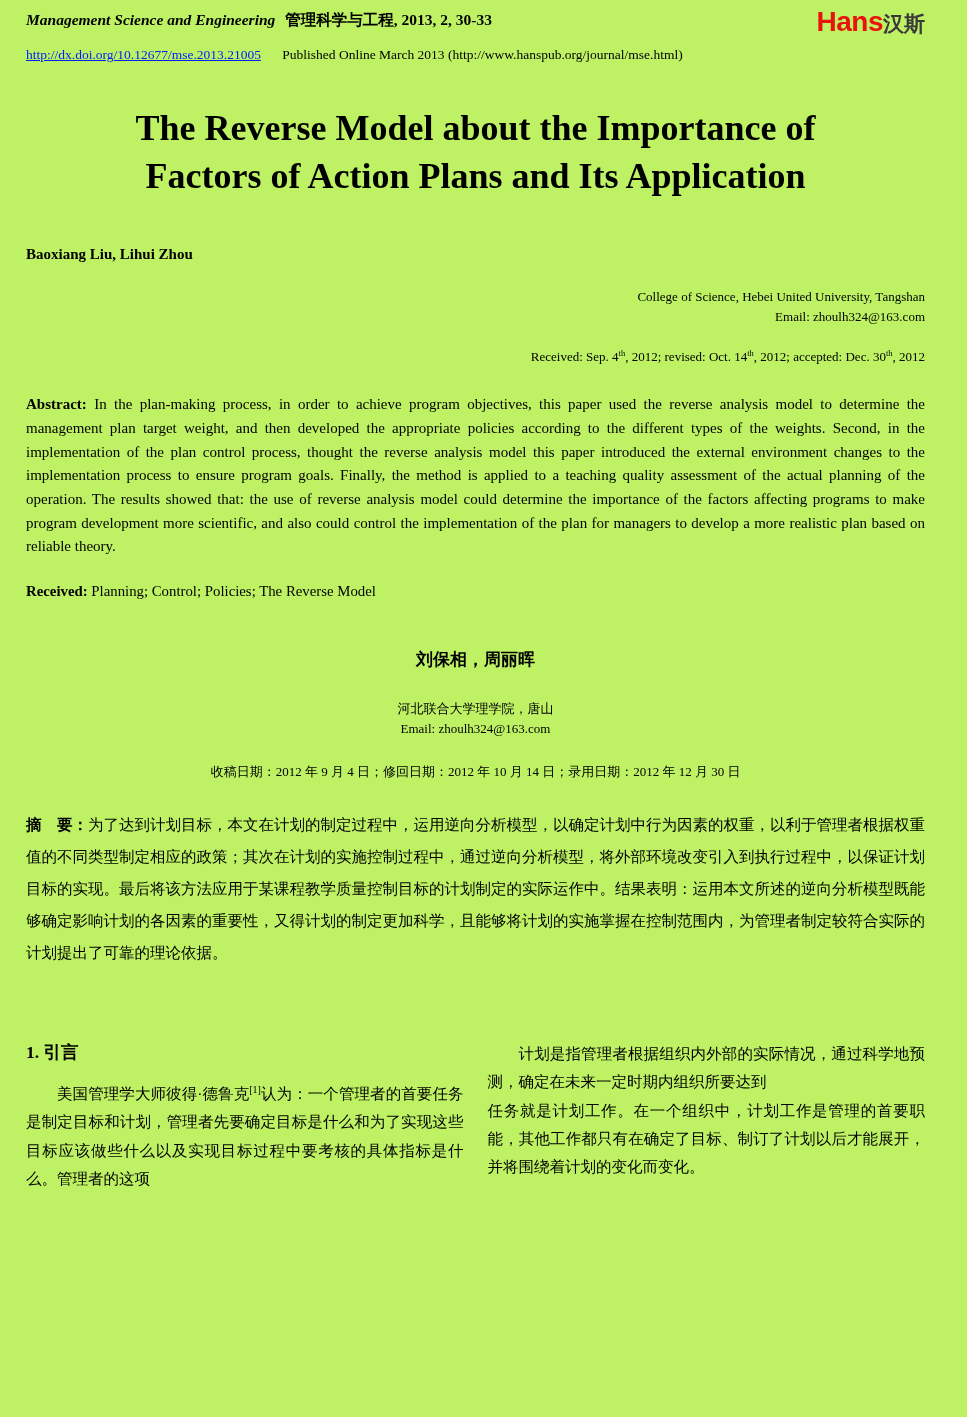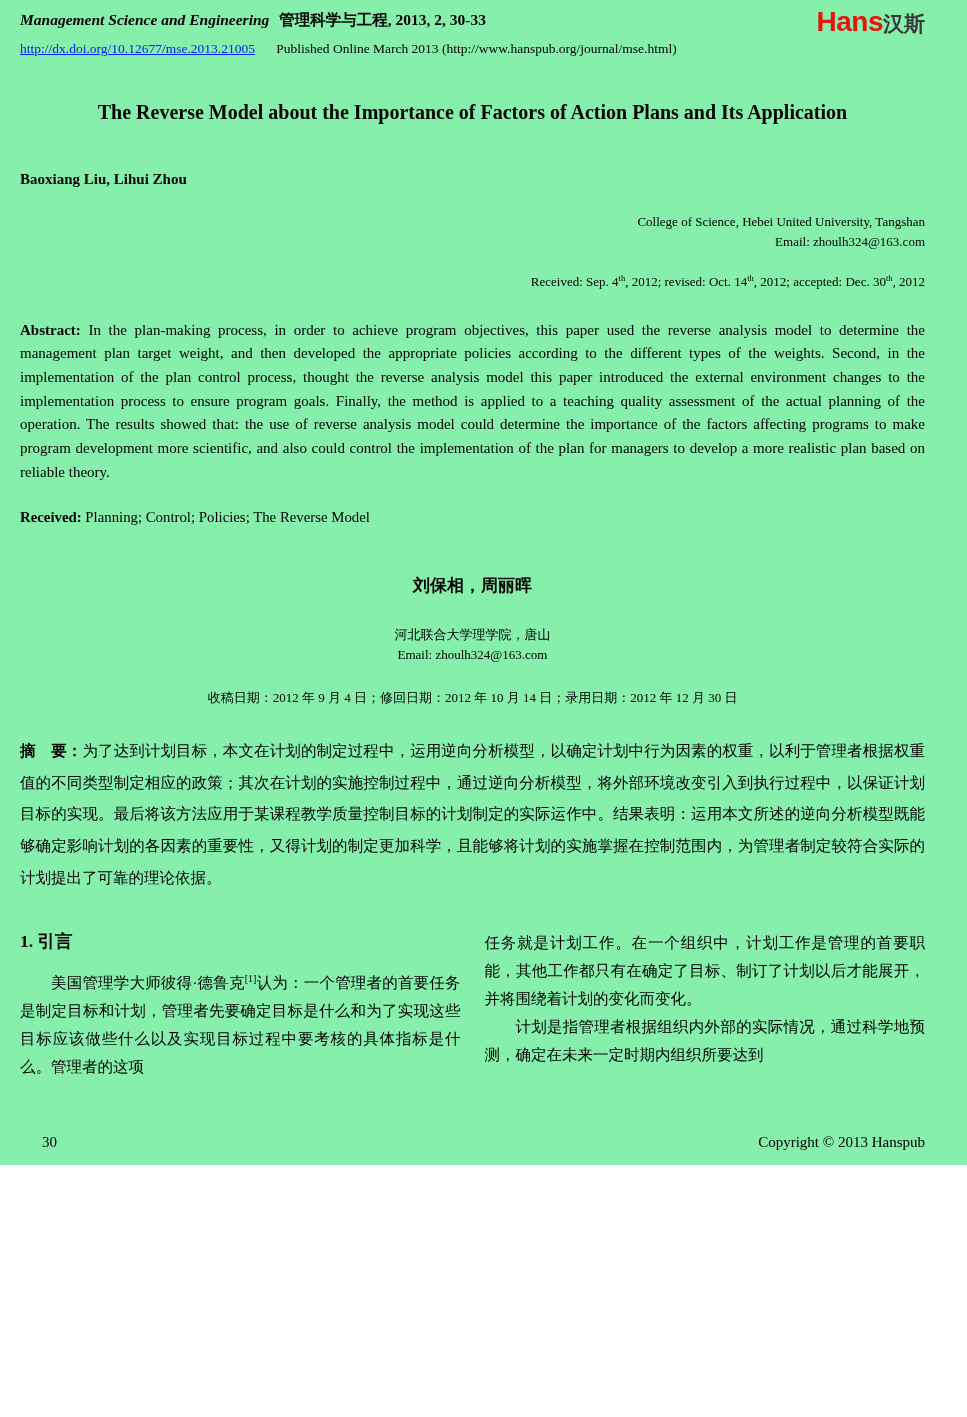--- a/index.html
+++ b/index.html
@@ -1,73 +1,73 @@
 <!DOCTYPE html>
 <html style="--link-blue: #0023f5; --hans-red: #e8130c; --hanzi-dark: #3a3a3a;"><head>
 <meta charset="utf-8">
 <style>
   html, body { margin: 0; padding: 0; background: #fff; }
   .page {
     position: relative;
     width: 967px;
-    height: 1165px;
+    height: 1417px;
     margin: 0 auto;
     box-sizing: border-box;
-    padding: 10px 42px 0 20px;
-    background: #86efac;
+    padding: 10px 42px 0 26px;
+    background: #bef264;
     color: #000;
     font-family: "Liberation Serif", "DejaVu Serif", serif;
     overflow: hidden;
   }
 
   
   .hdr-row1 { display: flex; justify-content: space-between; align-items: flex-start; }
   .j-en { font-weight: bold; font-style: italic; font-size: 15.5px; }
   .j-cn { font-weight: bold; font-size: 15.5px; margin-left: 6px; }
   .logo { white-space: nowrap; line-height: 1; margin-top: -2px; }
   .logo-hans {
     font-family: "Liberation Sans", sans-serif;
     font-weight: 800; 
     font-size: 28px; color: var(--hans-red, #e8130c); letter-spacing: -0.5px;
   }
   .logo-hanzi {
     font-family: "Liberation Sans", sans-serif;
     font-weight: 800; font-size: 21px; color: var(--hanzi-dark, #3a3a3a);
   }
-  .hdr-row2 { margin-top: 5px; font-size: 13.5px; }
+  .hdr-row2 { margin-top: 11px; font-size: 13.5px; }
   .doi { color: var(--link-blue, #0023f5); text-decoration: underline; }
   .pub { margin-left: 18px; color: #000; }
 
   
   .title {
     max-width: 800px;
     margin: 42px auto 0 auto;
     text-align: center;
-    font-size: 20px;
+    font-size: 36px;
     font-weight: bold;
     line-height: 1.32;
   }
   .authors { margin-top: 46px; font-size: 15px; font-weight: bold; }
   .affil { margin-top: 24px; text-align: right; font-size: 13px; line-height: 1.5; }
   .received { margin-top: 22px; text-align: right; font-size: 13px; }
   .received sup, .ref { font-size: 0.65em; }
   .abstract { margin-top: 28px; font-size: 15px; line-height: 1.58; text-align: justify; }
   .lbl { font-weight: bold; }
   .keywords { margin-top: 24px; font-size: 14.8px; }
 
   
   .title-cn { margin-top: 54px; text-align: center; font-size: 31px; font-weight: bold; }
   .authors-cn { margin-top: 48px; text-align: center; font-size: 17px; font-weight: bold; }
   .affil-cn { margin-top: 28px; text-align: center; font-size: 13px; line-height: 1.55; }
   .dates-cn { margin-top: 24px; text-align: center; font-size: 13px; }
   .abstract-cn { margin-top: 28px; font-size: 15.5px; line-height: 2.05; text-align: justify; }
   .keywords-cn { margin-top: 16px; font-size: 15.5px; }
 
   
-  .columns { margin-top: 35px; display: flex; gap: 24px; }
+  .columns { margin-top: 72px; display: flex; gap: 24px; }
   .col { flex: 1 1 0; min-width: 0; }
   .sec { margin: 0 0 16px 0; font-size: 17.5px; font-weight: bold; }
   .body-p { margin: 0; font-size: 15.5px; line-height: 1.82; text-align: justify; }
   .indent { text-indent: 2em; }
 
   
   .footer {
     position: absolute; left: 42px; right: 42px; bottom: 14px;
     display: flex; justify-content: space-between;
     font-size: 15px;
@@ -125,23 +125,19 @@
 
   <p class="abstract-cn"><span class="lbl">摘　要：</span><span>为了达到计划目标，本文在计划的制定过程中，运用逆向分析模型，以确定计划中行为因素的权重，以利于管理者根据权重值的不同类型制定相应的政策；其次在计划的实施控制过程中，通过逆向分析模型，将外部环境改变引入到执行过程中，以保证计划目标的实现。最后将该方法应用于某课程教学质量控制目标的计划制定的实际运作中。结果表明：运用本文所述的逆向分析模型既能够确定影响计划的各因素的重要性，又得计划的制定更加科学，且能够将计划的实施掌握在控制范围内，为管理者制定较符合实际的计划提出了可靠的理论依据。</span></p>
 
 
   <section class="columns">
     <div class="col">
       <h2 class="sec">1. 引言</h2>
       <p class="body-p indent"><span>美国管理学大师彼得·德鲁克</span><sup class="ref">[1]</sup><span>认为：一个管理者的首要任务是制定目标和计划，管理者先要确定目标是什么和为了实现这些目标应该做些什么以及实现目标过程中要考核的具体指标是什么。管理者的这项</span></p>
     </div>
     <div class="col">
+      <p class="body-p indent">计划是指管理者根据组织内外部的实际情况，通过科学地预测，确定在未来一定时期内组织所要达到</p>
       <p class="body-p">任务就是计划工作。在一个组织中，计划工作是管理的首要职能，其他工作都只有在确定了目标、制订了计划以后才能展开，并将围绕着计划的变化而变化。</p>
-      <p class="body-p indent">计划是指管理者根据组织内外部的实际情况，通过科学地预测，确定在未来一定时期内组织所要达到</p>
     </div>
   </section>
 
-  <footer class="footer">
-    <span>30</span>
-    <span>Copyright © 2013 Hanspub</span>
-  </footer>
 
 </div>
 
 </body></html>

